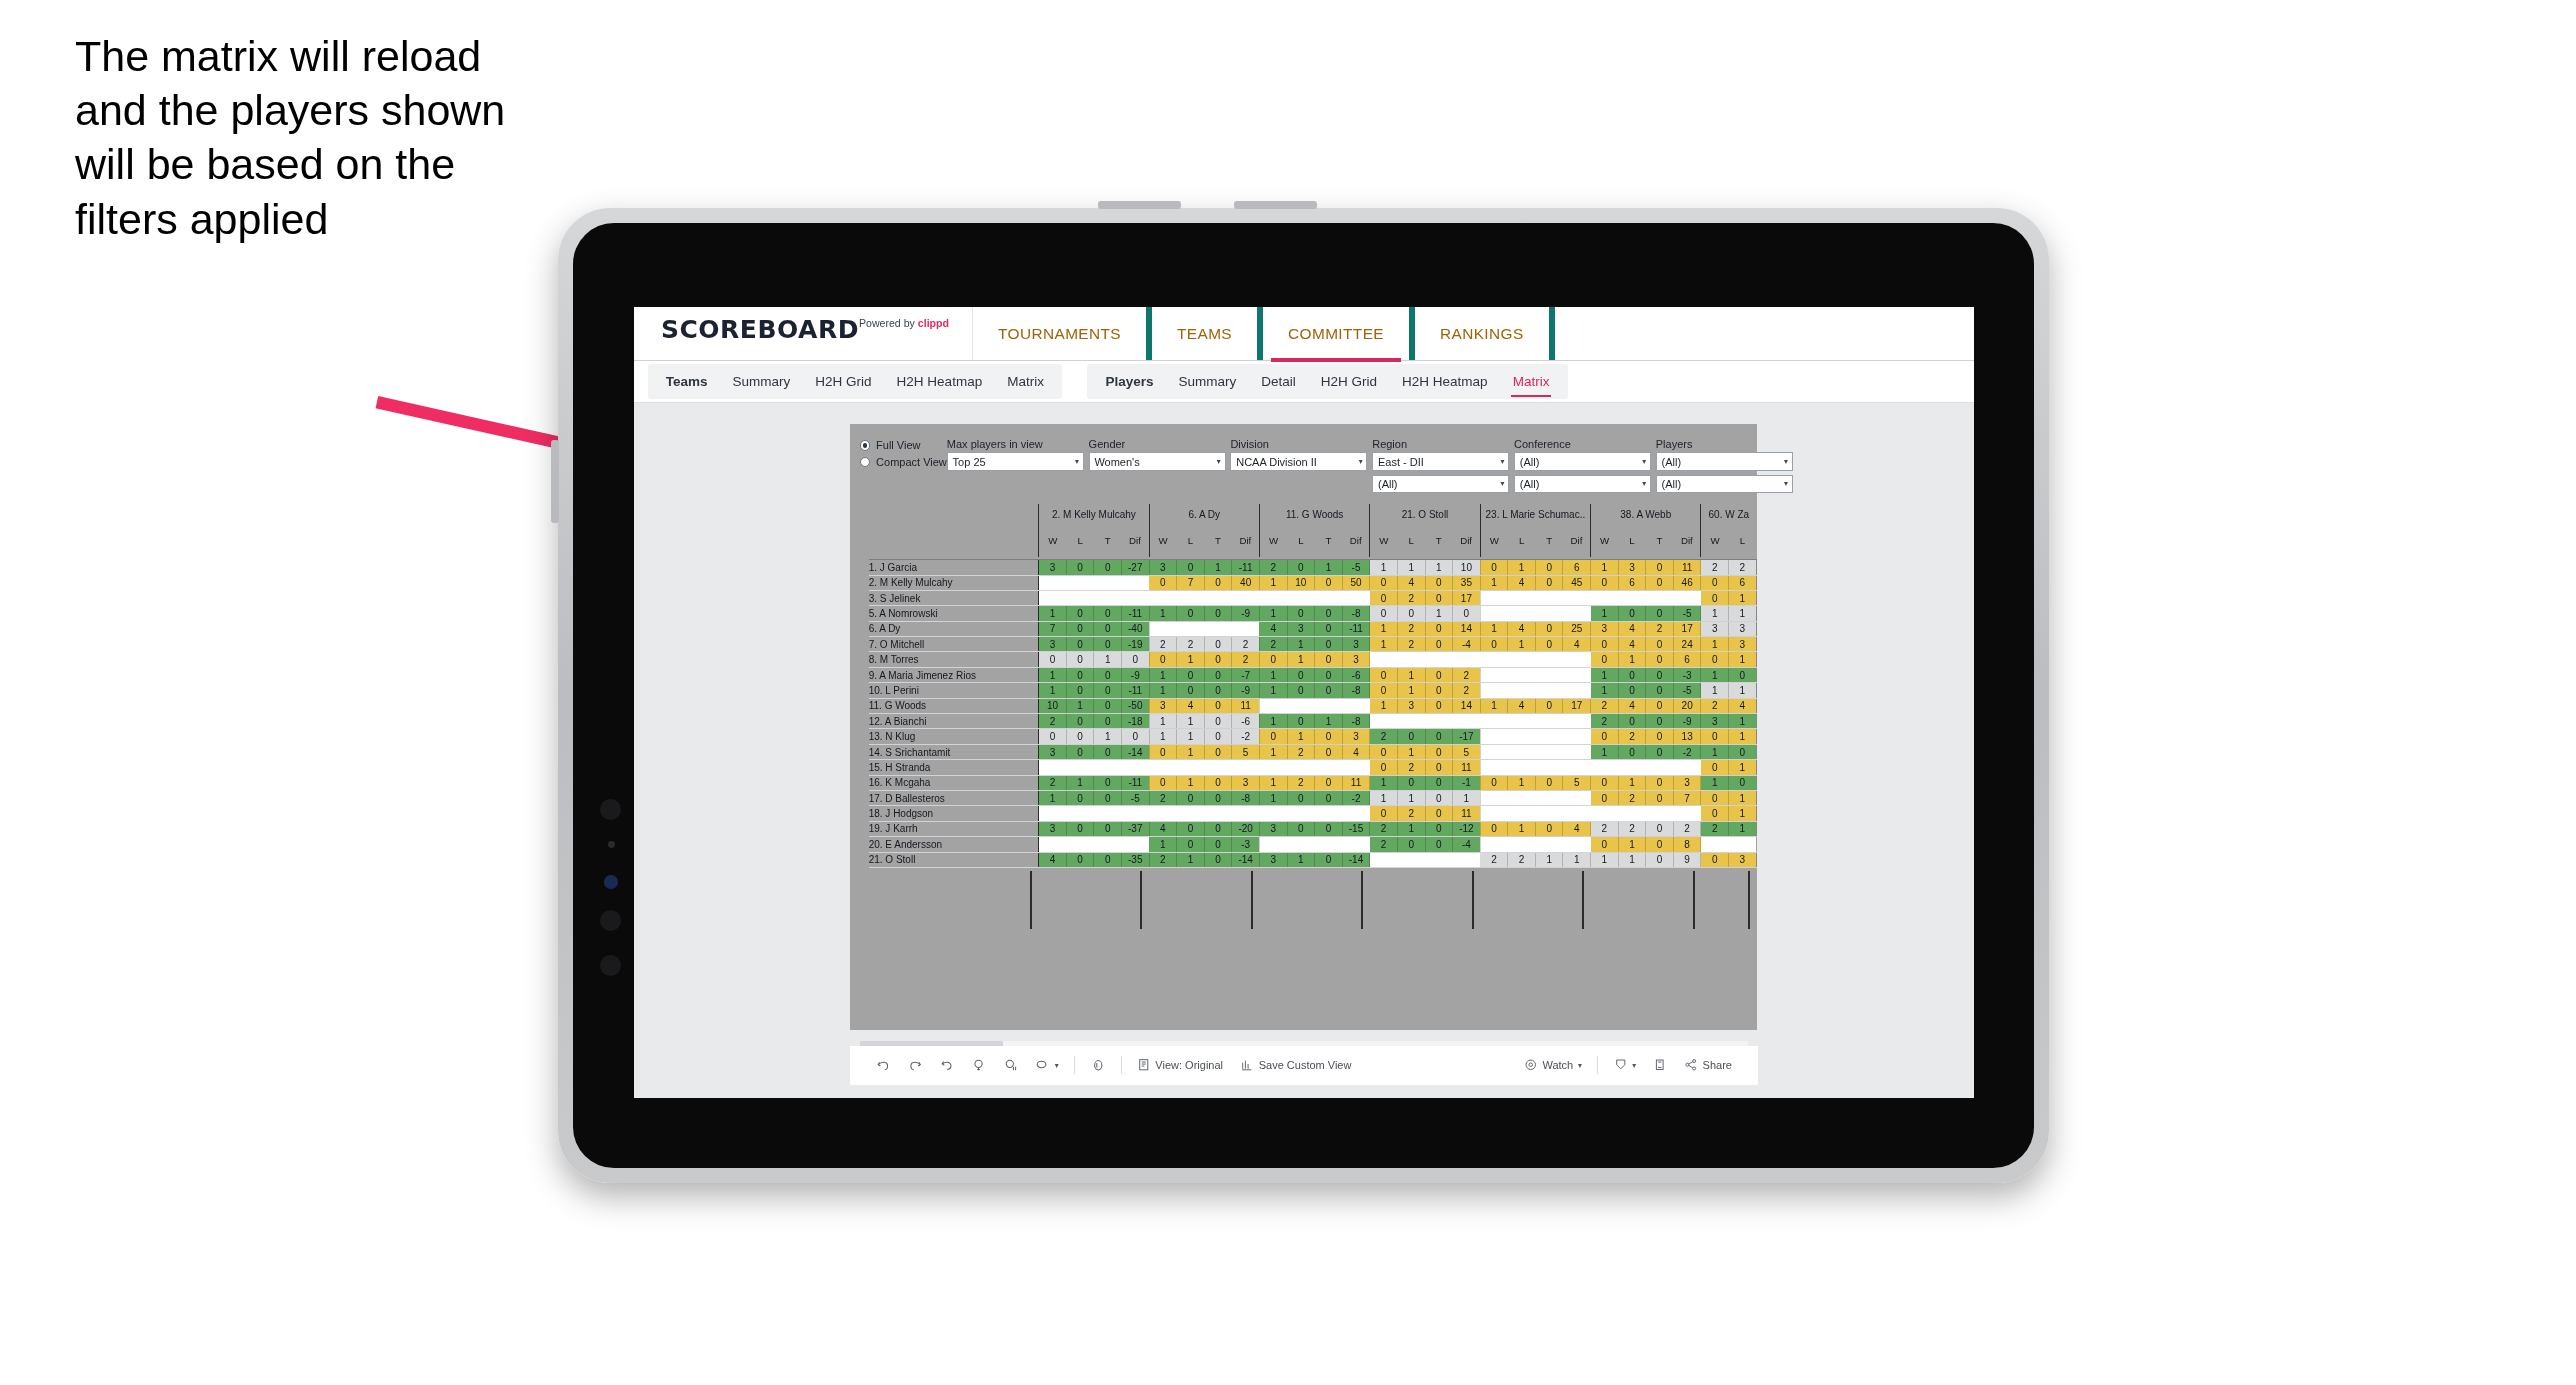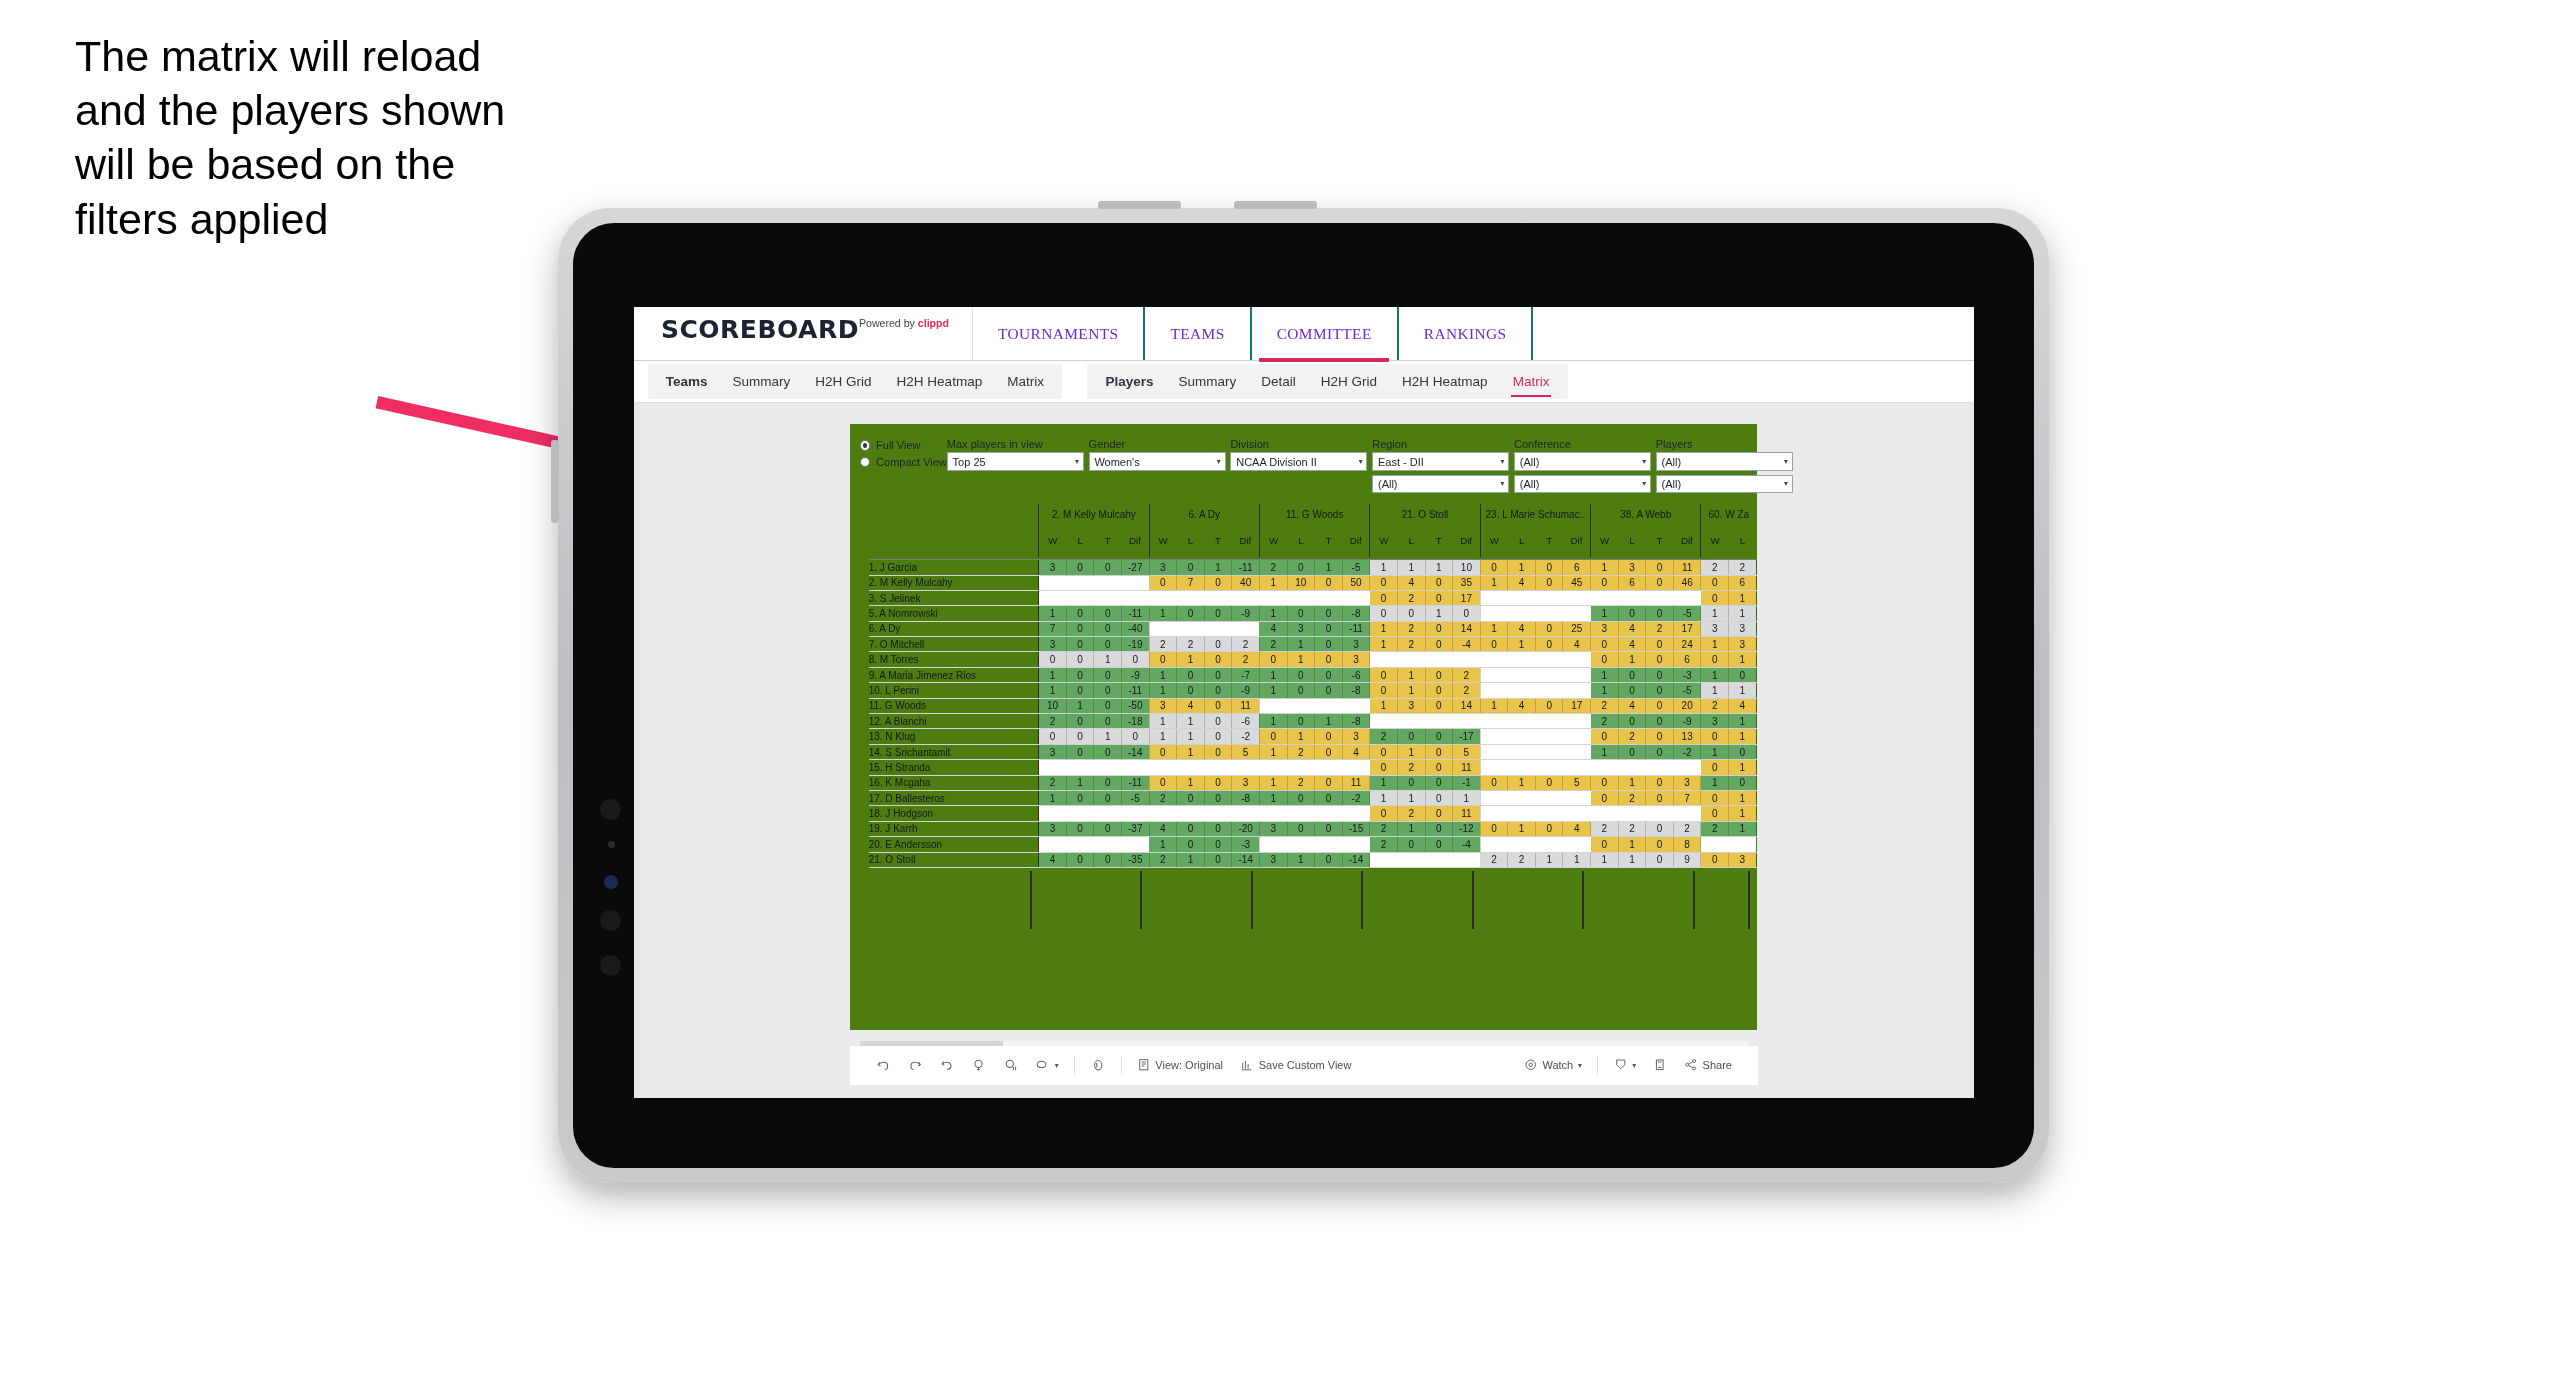--- a/index.html
+++ b/index.html
@@ -54,22 +54,22 @@
     display: flex; align-items: stretch; height: 54px;
     background: #ffffff; border-bottom: 1.9px solid #cfd1d4;
   }
   .brand { padding: 7.7px 23px 5.8px 27px; display:flex; justify-content:center;
            border-right:1px solid #e3e4e6; }
   .brand-main { font-size: 25px; font-weight: 800; letter-spacing: 0.5px; color:#1b2333;
                 font-family:"DejaVu Sans", sans-serif; }
   .brand-sub { font-size: 10.6px; color:#3b4252; margin-top:1.9px; }
   .brand-sub b { color:#e8295c; font-weight:700; }
   .topnav-item {
-    display:flex; align-items:center; padding: 0 25px; font-size: 15.4px; color:#6d28d9;
-    letter-spacing:0.4px; border-right:2px solid #0f766e; cursor:pointer; position:relative;font-family:Liberation Serif, serif;
+    display:flex; align-items:center; padding: 0 25px; font-size: 15.4px; color:#a16207;
+    letter-spacing:0.4px; border-right:6px solid #0f766e; cursor:pointer; position:relative;
   }
   .topnav-item.active::after {
     content:""; position:absolute; left:7.7px; right:7.7px; bottom:-1.9px; height:3.9px; background:#d6285a;
   }
 
   
   .subnav { display:flex; align-items:center; height: 42px; background:#ffffff;
             border-bottom:1px solid #dcdee1; padding-left: 13.5px; }
   .subgroup { display:flex; align-items:center; background:#f1f2f4; height:35px;
               border-radius:2.9px; padding: 0 5.8px; }
@@ -78,21 +78,21 @@
               cursor:pointer; position:relative; white-space:nowrap; }
   .sub-item.head { font-weight:700; }
   .sub-item.active { color:#d6285a; }
   .sub-item.active::after { content:""; position:absolute; left:10.6px; right:10.6px;
                             bottom:1.9px; height:1.9px; background:#d6285a; }
 
   
   .canvas { position:relative; height: 695px; background:#e9eaec; }
   .sheet {
     position:absolute; left: 216px; top: 21px; width: 907px; bottom: 68px;
-    background:#4d7c0f;
+    background:#a3a3a3;
   }
 
   
   .filters { display:flex; padding: 13.5px 9.7px 5.8px 9.7px; gap: 0; }
   .radios { width: 91px; padding-top: 1.9px; }
   .radio-row { display:flex; align-items:center; gap:5.8px; margin-bottom:4.8px; }
   .radio { width:10.6px; height:10.6px; border:1px solid #6c7280; border-radius:50%;
            background:#fff; position:relative; flex:none; }
   .radio.on::after { content:""; position:absolute; left:1.9px; top:1.9px; width:4.8px; height:4.8px;
                      border-radius:50%; background:#2d3340; }

